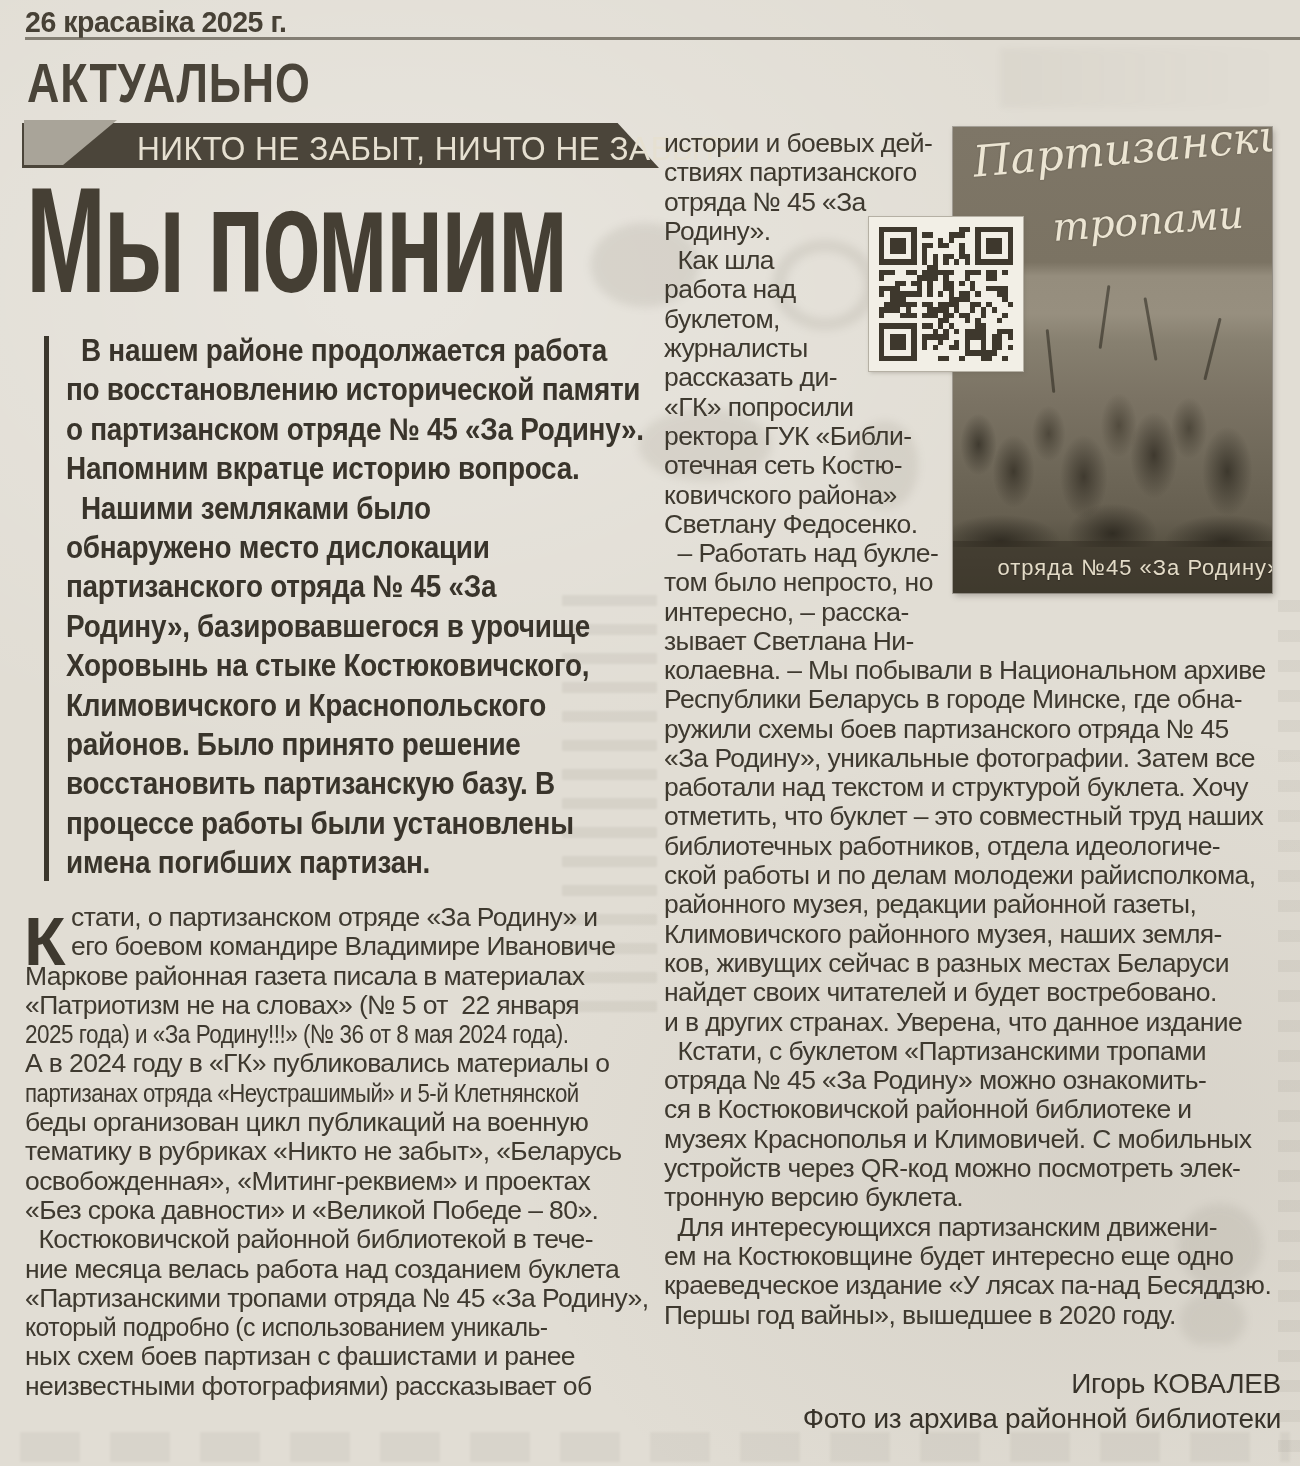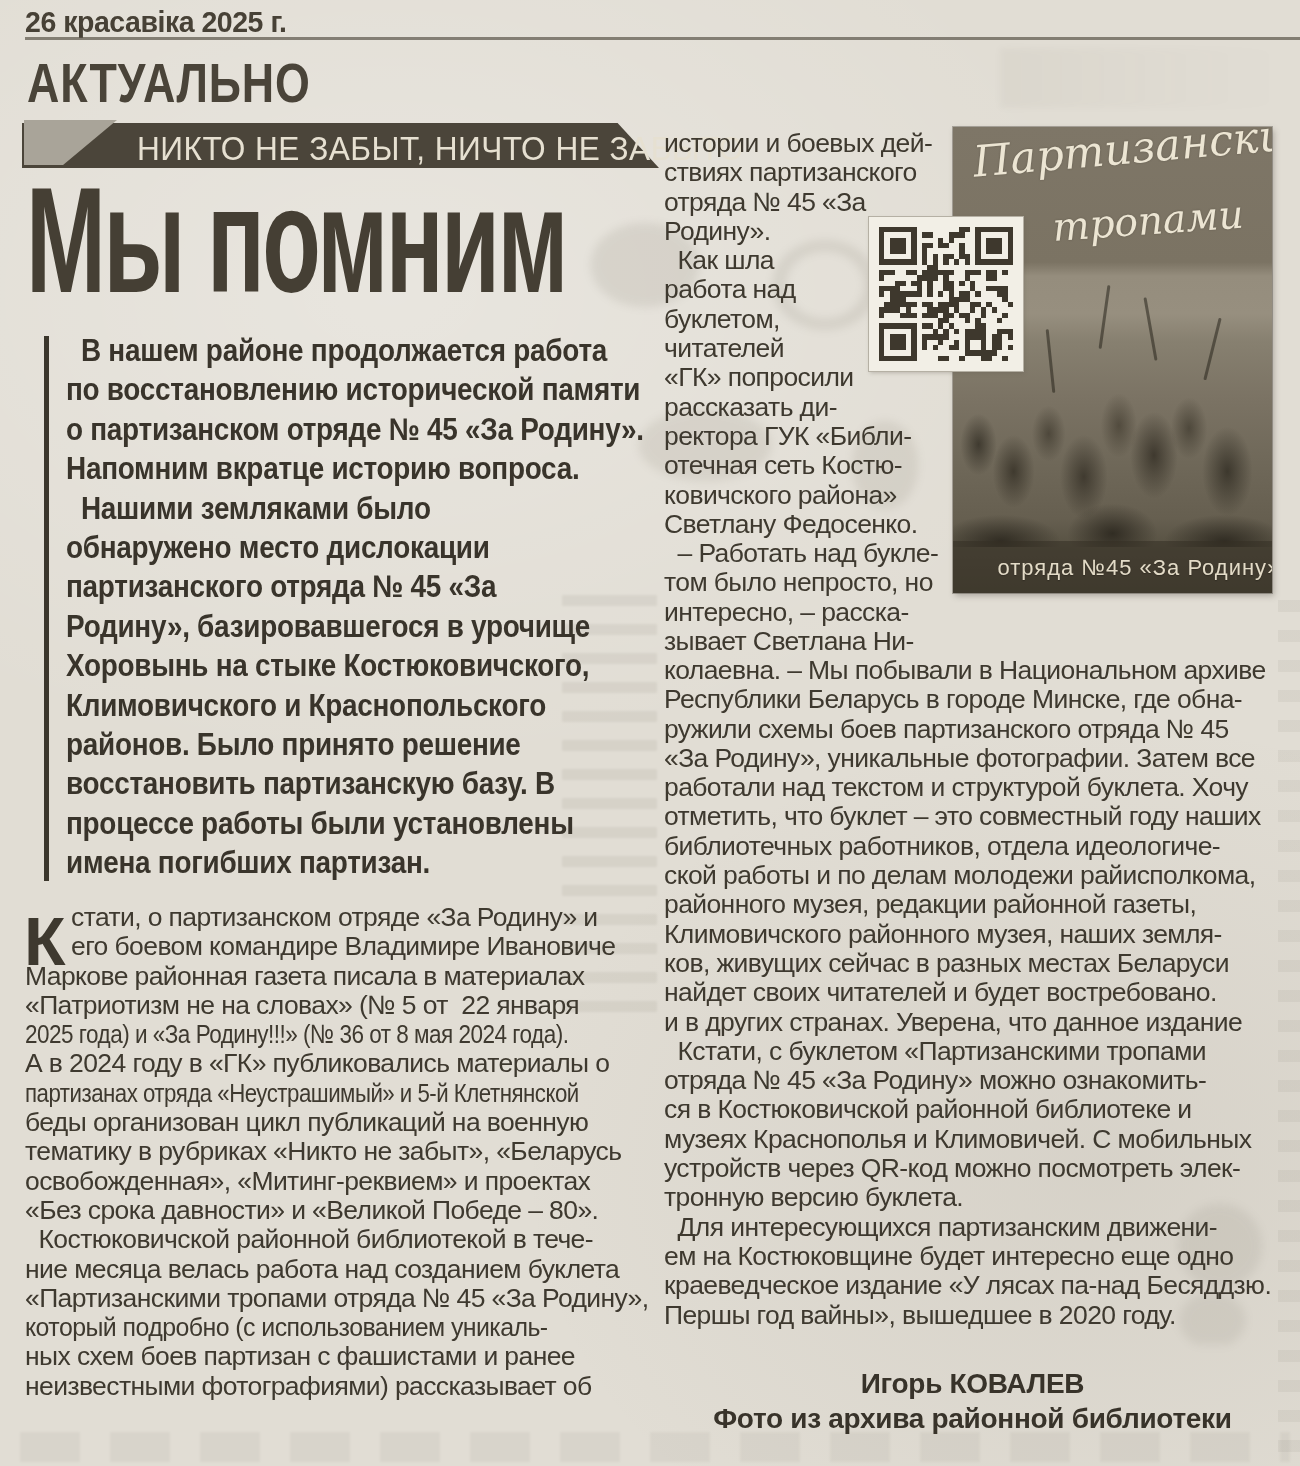--- a/index.html
+++ b/index.html
@@ -42,21 +42,21 @@
   
   .bodycol{font-size:26.5px;line-height:29.3px;letter-spacing:-.6px;color:#3e392f}
   .col-left{left:25px;top:903px;width:620px}
   .col-left .line:nth-child(-n+2){padding-left:46px}
   .col-left .line:nth-child(5){transform:scaleX(.85);transform-origin:left}
   .col-left .line:nth-child(7){transform:scaleX(.84);transform-origin:left}
   .col-left .line:nth-child(15){transform:scaleX(.94);transform-origin:left}
   .dropcap{left:24px;top:907px;font-size:68px;font-weight:bold;line-height:1;color:#3e392f}
   .col-mid{left:664px;top:129px;width:296px}
   .col-wide{left:664px;top:656px;width:632px}
-  .byline{left:664px;top:1366px;width:617px;text-align:center;font-weight:bold;font-size:28px;
+  .byline{left:664px;top:1366px;width:617px;text-align:right;font-weight:normal;font-size:28px;
           line-height:35px;letter-spacing:-.3px;color:#38332a}
 
   
   .booklet{left:953px;top:127px;width:319px;height:466px;overflow:hidden;
     background:linear-gradient(180deg,#7e7667 0,#7b7363 29%,#958d7d 32%,#978f7f 40%,
       #878070 46%,#7b7364 58%,#6f6859 72%,#665f50 84%,#554f41 91%,#4c4638 100%);
     box-shadow:0 0 0 1px rgba(60,55,45,.35), 2px 3px 6px rgba(80,75,65,.35)}
   .bk-title1{left:18px;top:10px;font-family:"DejaVu Serif",serif;font-style:italic;
              font-size:43px;color:#ece5d3;transform:rotate(-5deg);transform-origin:left top;
              text-shadow:0 0 2px rgba(60,55,45,.4)}
@@ -173,40 +173,40 @@
   </div>
 
 <div class="abs bodycol col-mid">
     <div class="line">истории и боевых дей-</div>
     <div class="line">ствиях партизанского</div>
     <div class="line">отряда № 45 «За</div>
     <div class="line">Родину».</div>
     <div class="line">  Как шла</div>
     <div class="line">работа над</div>
     <div class="line">буклетом,</div>
-    <div class="line">читателей</div>
+    <div class="line">журналисты</div>
+    <div class="line">рассказать ди-</div>
     <div class="line">«ГК» попросили</div>
-    <div class="line">рассказать ди-</div>
     <div class="line">ректора ГУК «Библи-</div>
     <div class="line">отечная сеть Костю-</div>
     <div class="line">ковичского района»</div>
     <div class="line">Светлану Федосенко.</div>
     <div class="line">  – Работать над букле-</div>
     <div class="line">том было непросто, но</div>
     <div class="line">интересно, – расска-</div>
     <div class="line">зывает Светлана Ни-</div>
   </div>
 
 <div class="abs bodycol col-wide">
     <div class="line">колаевна. – Мы побывали в Национальном архиве</div>
     <div class="line">Республики Беларусь в городе Минске, где обна-</div>
     <div class="line">ружили схемы боев партизанского отряда № 45</div>
     <div class="line">«За Родину», уникальные фотографии. Затем все</div>
     <div class="line">работали над текстом и структурой буклета. Хочу</div>
-    <div class="line">отметить, что буклет – это совместный году наших</div>
+    <div class="line">отметить, что буклет – это совместный труд наших</div>
     <div class="line">библиотечных работников, отдела идеологиче-</div>
     <div class="line">ской работы и по делам молодежи райисполкома,</div>
     <div class="line">районного музея, редакции районной газеты,</div>
     <div class="line">Климовичского районного музея, наших земля-</div>
     <div class="line">ков, живущих сейчас в разных местах Беларуси</div>
     <div class="line">найдет своих читателей и будет востребовано.</div>
     <div class="line">и в других странах. Уверена, что данное издание</div>
     <div class="line">  Кстати, с буклетом «Партизанскими тропами</div>
     <div class="line">отряда № 45 «За Родину» можно ознакомить-</div>
     <div class="line">ся в Костюковичской районной библиотеке и</div>

